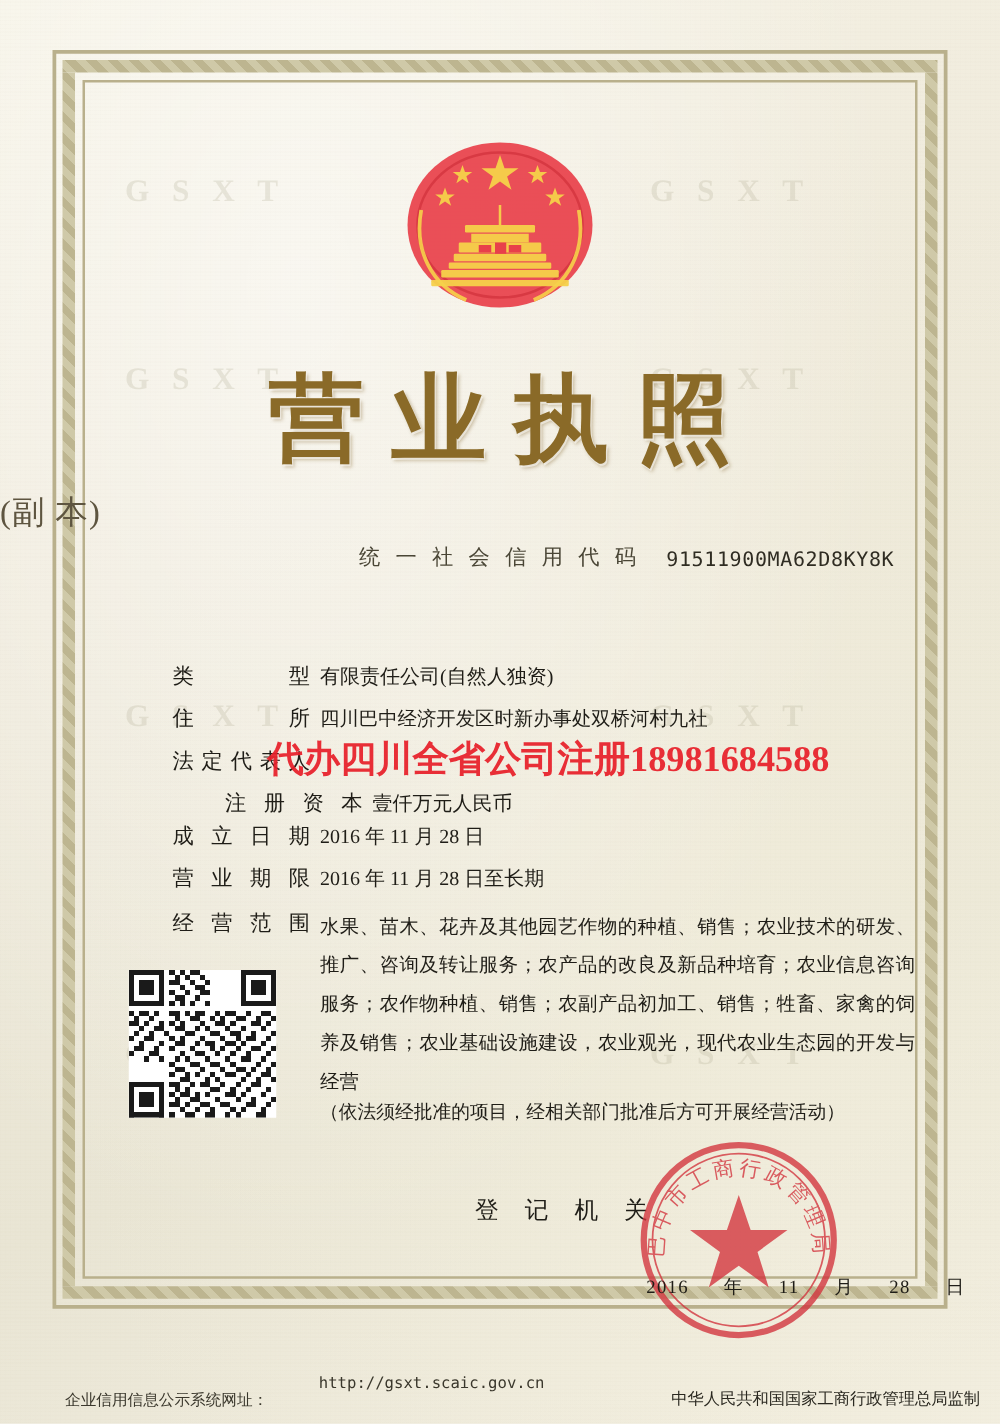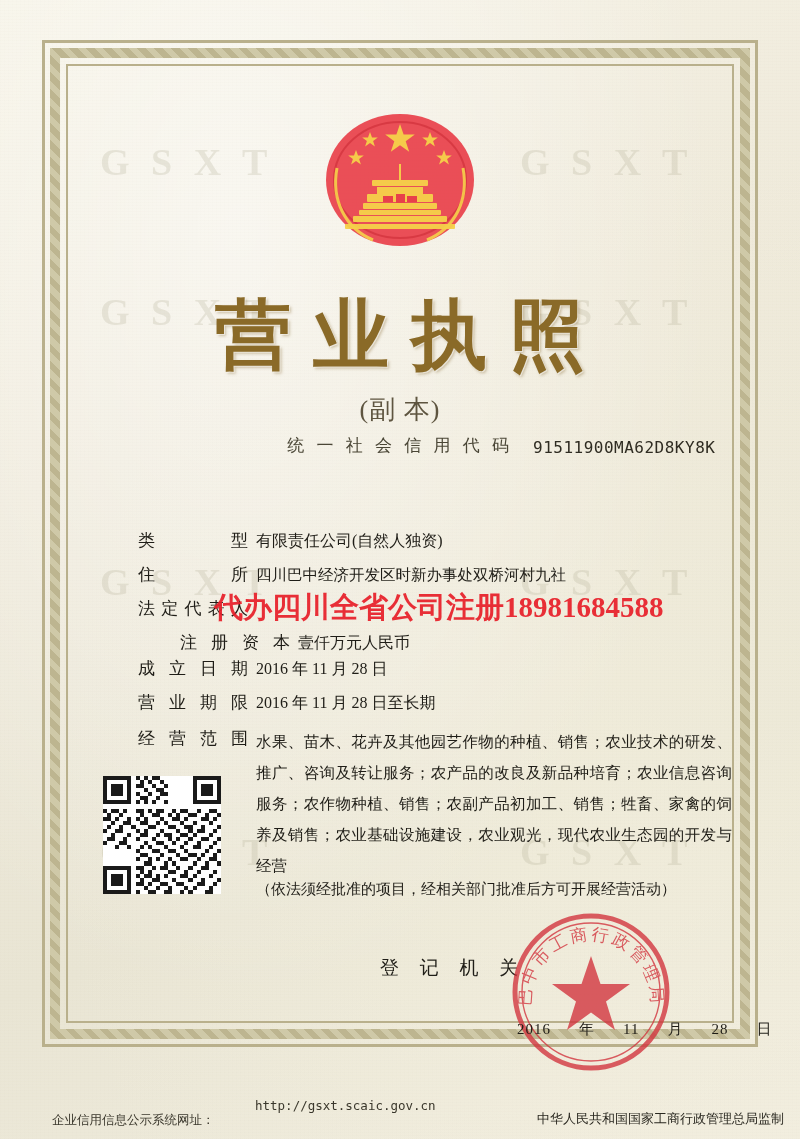--- a/index.html
+++ b/index.html
@@ -47,21 +47,21 @@
     position: absolute;
     left: 66px; top: 64px; right: 66px; bottom: 116px;
     border: 2px solid #b9b08c;
   }
   
   .wm {
     position: absolute;
     color: rgba(170,165,135,0.22);
     font-family: "Liberation Serif", serif;
     font-weight: bold;
-    font-size: 38px;
+    font-size: 25px;
     letter-spacing: 6px;
     pointer-events: none;
     user-select: none;
   }
   
   #emblem {
     position: absolute;
     left: 50%;
     transform: translateX(-50%);
     top: 108px;
@@ -79,21 +79,21 @@
     font-size: 76px;
     letter-spacing: 22px;
     text-indent: 22px;
     color: #8a6a28;
     text-shadow: 1px 1px 0 rgba(255,255,255,0.55), 2px 2px 3px rgba(120,90,30,0.35);
   }
   #subtitle {
     position: absolute;
     top: 392px;
     left: 0; right: 0;
-    text-align: center;
+    text-align: left;
     font-family: "Liberation Serif", serif;
     font-size: 26px;
     color: #5e5540;
     letter-spacing: 1px;
   }
   #credit-code-label {
     position: absolute;
     top: 434px;
     left: 0; right: 0;
     text-align: center;

